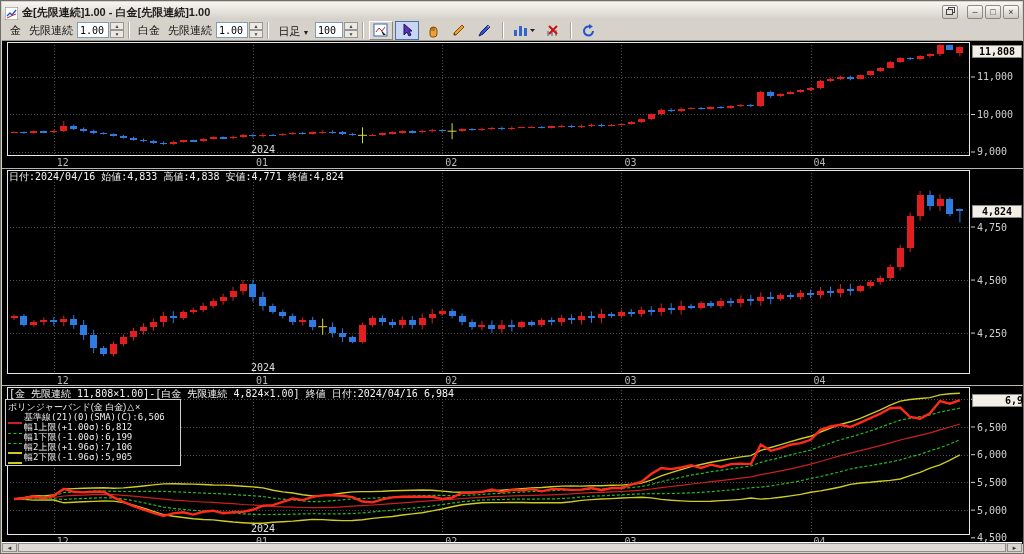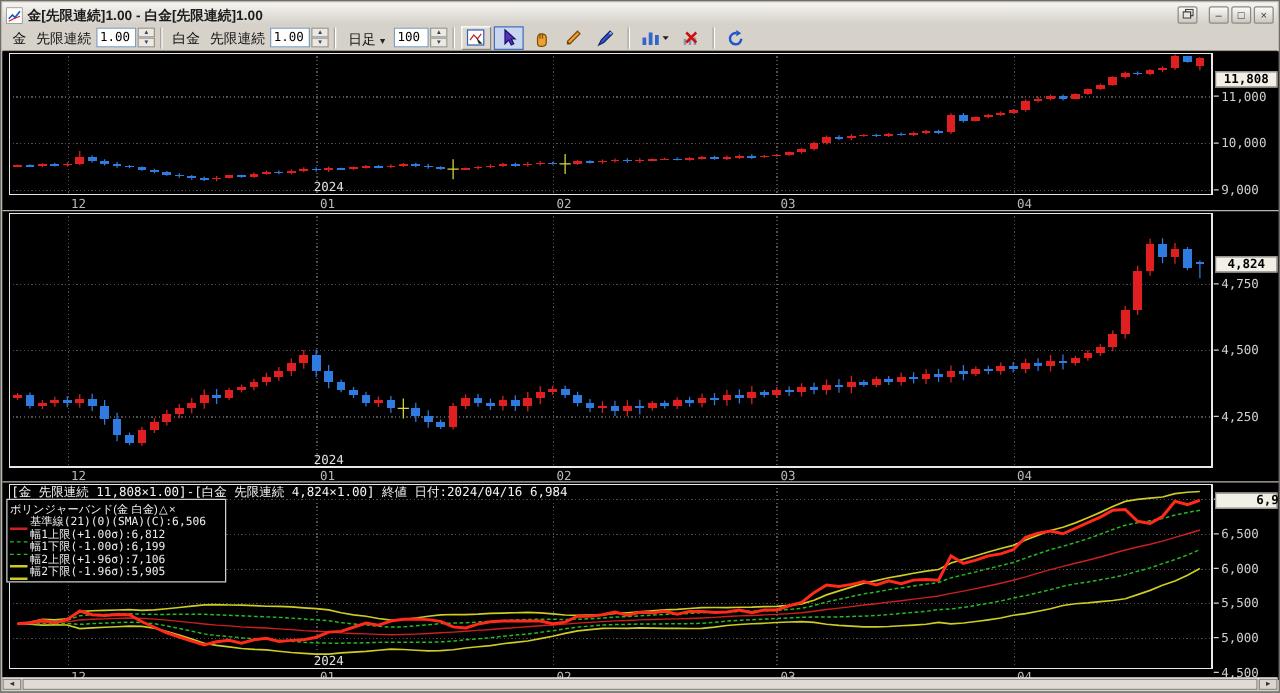--- a/index.html
+++ b/index.html
@@ -430,21 +430,21 @@
           </g>
           <g font-family="DejaVu Sans Mono,monospace" font-size="10" fill="#b8b8b8">
             <text x="54.828" y="125">12</text>
             <text x="253.96800000000002" y="125">01</text>
             <text x="248.96800000000002" y="112" fill="#e0e0e0">2024</text>
             <text x="443.151" y="125">02</text>
             <text x="622.3770000000001" y="125">03</text>
             <text x="811.5600000000001" y="125">04</text>
           </g>
         </svg>
-      <div class="badge" style="top: 16px;">11,808</div>
+      <div class="badge" style="top: 4px;">11,808</div>
     </div>
 
     <div class="panel" id="panel-platinum">
         <svg width="1022" height="217">
           <defs>
             <clipPath id="clip1">
               <rect x="5" y="1" width="963" height="204"></rect>
             </clipPath>
           </defs>
           <g stroke="#4f4f4f" stroke-dasharray="1,2" shape-rendering="crispEdges">
@@ -662,20 +662,21 @@
           </g>
           <g font-family="DejaVu Sans Mono,monospace" font-size="10" fill="#b8b8b8">
             <text x="54.828" y="215">12</text>
             <text x="253.96800000000002" y="215">01</text>
             <text x="248.96800000000002" y="202" fill="#e0e0e0">2024</text>
             <text x="443.151" y="215">02</text>
             <text x="622.3770000000001" y="215">03</text>
             <text x="811.5600000000001" y="215">04</text>
           </g>
         </svg>
+      <div class="panel-header">日付:2024/04/16 始値:4,833 高値:4,838 安値:4,771 終値:4,824</div>
       <div class="badge" style="top: 35.9px;">4,824</div>
     </div>
 
     <div class="panel" id="panel-spread">
         <svg width="1022" height="159">
           <defs>
             <clipPath id="clip2">
               <rect x="5" y="1" width="963" height="148"></rect>
             </clipPath>
           </defs>

